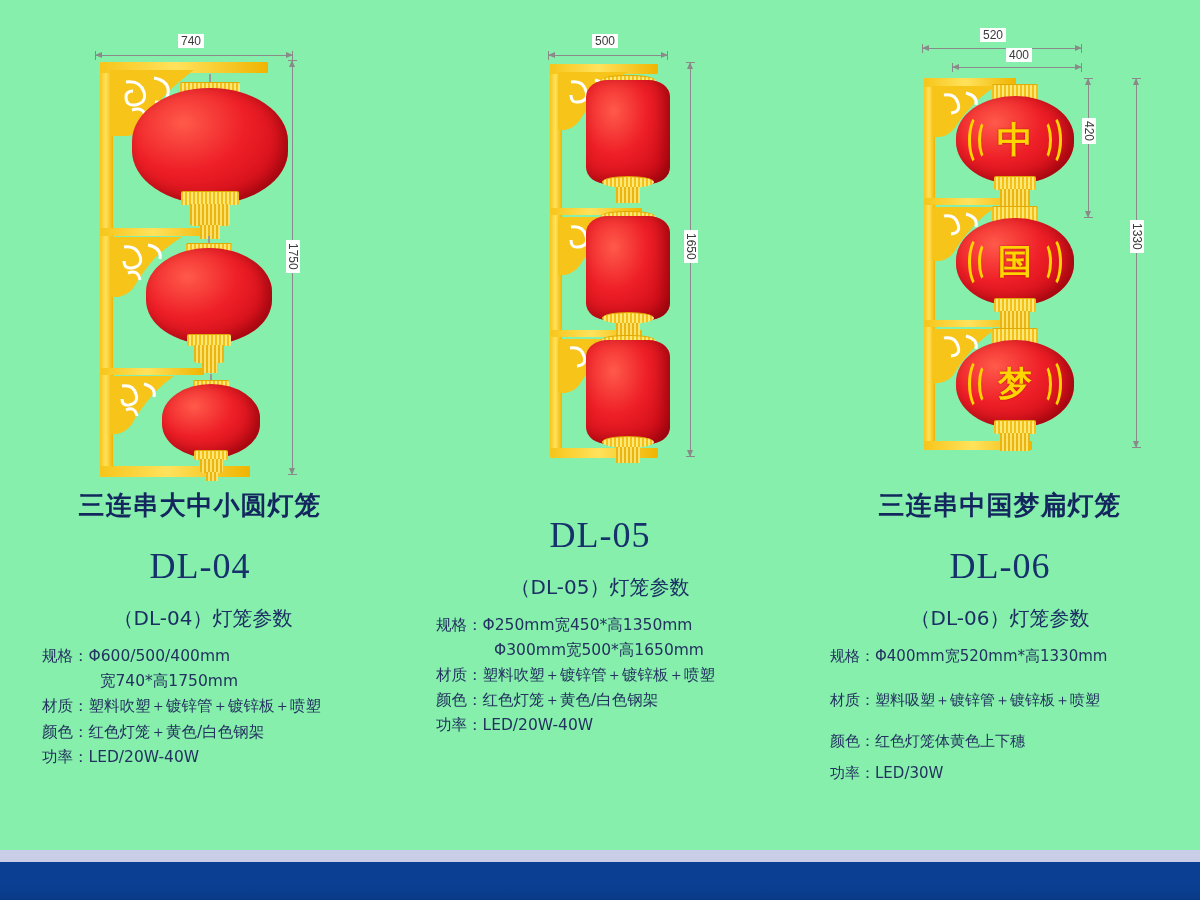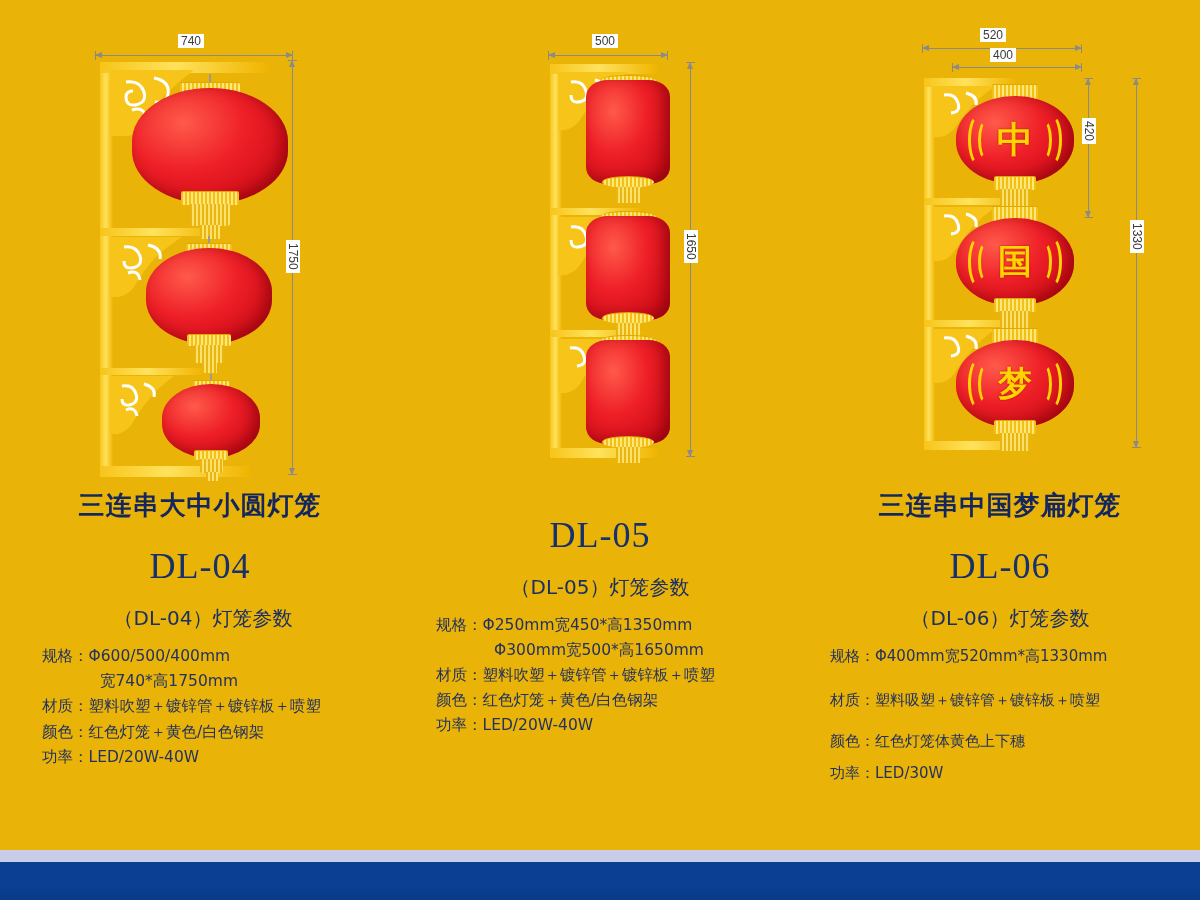--- a/index.html
+++ b/index.html
@@ -4,21 +4,21 @@
 <style>
   * { box-sizing: border-box; }
   html, body { margin:0; padding:0; }
   body {
     width:1200px; height:900px;
     background:#ffffff;
     font-family:"Liberation Sans","DejaVu Sans",sans-serif;
     overflow:hidden;
     position:relative;
   }
-  .page { width:1200px; height:900px; position:relative; background:#eab308; }
+  .page { width:1200px; height:900px; position:relative; background:#86efac; }
 
   
   .columns {
     display:flex;
     width:1200px;
     height:840px;
     position:absolute; top:0; left:0;
   }
   .col { width:400px; height:840px; position:relative; }
 
@@ -338,21 +338,21 @@
         <div class="dimline-h" style="left:122px; top:48px; width:160px;">
           <span class="arrowL"></span>
             <span class="arrowR"></span>
         </div>
         <div class="dimlabel" style="left:180px; top:28px;">520</div>
 
         <div class="dimline-h" style="left:152px; top:67px; width:130px;">
           <span class="arrowL"></span>
             <span class="arrowR"></span>
         </div>
-        <div class="dimlabel" style="left:190px; top:48px;text-align:center;">400</div>
+        <div class="dimlabel" style="left:206px; top:48px;text-align:center;">400</div>
 
         <div class="dimline-v" style="left:288px; top:78px; height:140px;">
           <span class="arrowU"></span>
             <span class="arrowD"></span>
         </div>
         <div class="dimlabel vert" style="left:282px; top:118px;">420</div>
 
         <div class="dimline-v" style="left:336px; top:78px; height:370px;">
           <span class="arrowU"></span>
             <span class="arrowD"></span>

